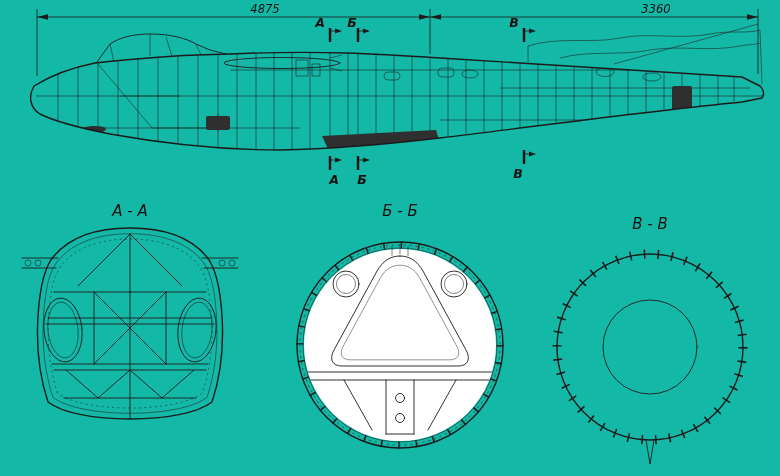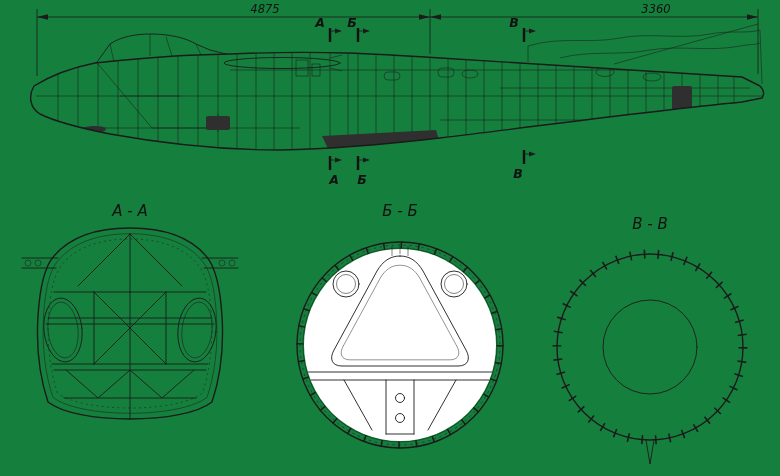--- a/index.html
+++ b/index.html
@@ -1,16 +1,16 @@
 <!DOCTYPE html>
 <html><head>
 <meta charset="utf-8">
 <style>
   html,body{margin:0;padding:0;background:#ffffff;}
-  .canvas{position:relative;width:780px;height:476px;background:#15803d;overflow:hidden;}
+  .canvas{position:relative;width:780px;height:476px;background:#14b8a6;overflow:hidden;}
   svg{display:block;}
   .s1{stroke:#1b1b1b;stroke-width:1.4;fill:none;stroke-linecap:round;stroke-linejoin:round;}
   .s2{stroke:#1b1b1b;stroke-width:0.9;fill:none;stroke-linecap:round;stroke-linejoin:round;}
   .s3{stroke:#1b1b1b;stroke-width:0.55;fill:none;}
   .dash{stroke-dasharray:2.5 3.5;}
   .cut{stroke:#111;stroke-width:2.4;fill:none;}
   .dimline{stroke:#1b1b1b;stroke-width:0.8;fill:none;}
   .arrow{fill:#1b1b1b;stroke:none;}
   .darkfill{fill:#2f2f2f;stroke:none;}
   .tickring-vv{stroke:#1b1b1b;stroke-width:9;fill:none;stroke-dasharray:1.6 12.31;}

